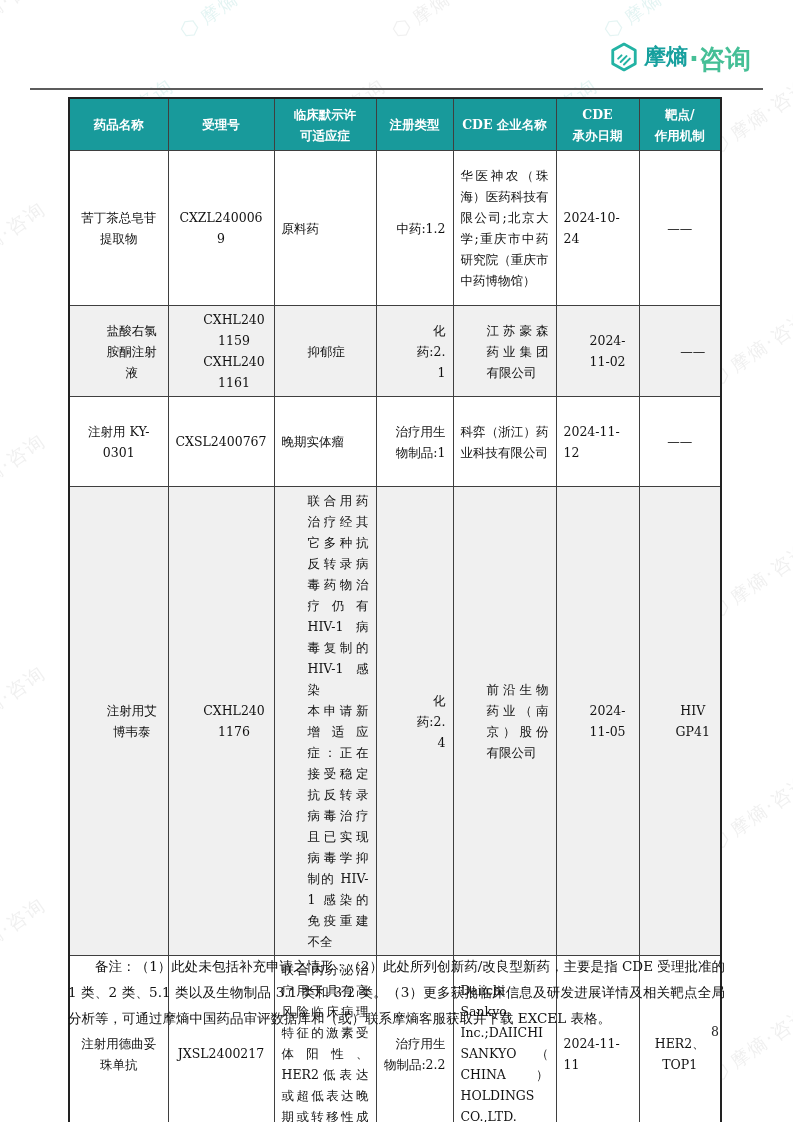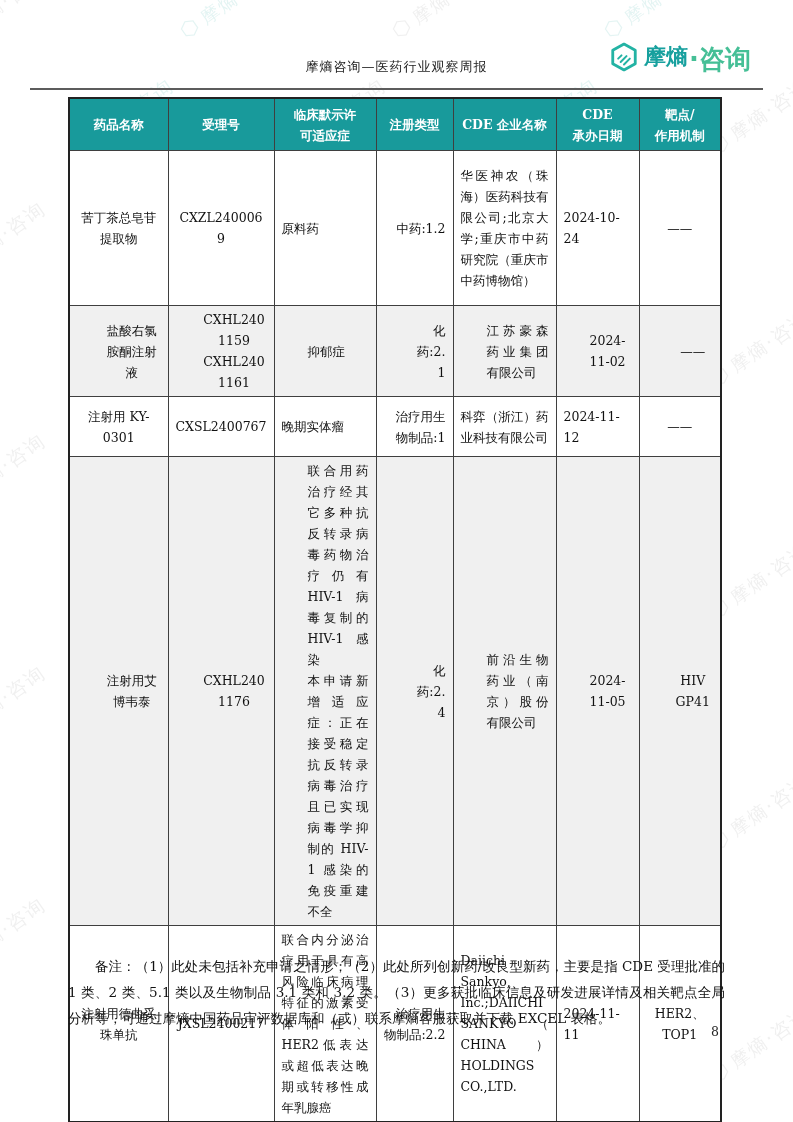--- a/index.html
+++ b/index.html
@@ -67,21 +67,21 @@
   tr.row-alt td { background:#f0f0f0;padding-left:33px; }
   td.c-name   { text-align:center; }
   td.c-accno  { text-align:center; white-space: pre-line; font-size:12.5px; }
   td.c-indic  { text-align:justify; white-space: pre-line; }
   td.c-reg    { text-align:right; }
   td.c-comp   { text-align:justify; }
   td.c-date   { }
   td.c-target { text-align:center; }
   tr.r1 { height:155px; }
   tr.r2 { height:51px;  }
-  tr.r3 { height:60px;  }
+  tr.r3 { height:90px;  }
   tr.r4 { height:338px; }
   tr.r5 { height:189px; }
 
   
   .notes {
     position:absolute; left:68px; width:657px; top:953px; z-index:1;
     font-size:13.5px; line-height:26px;
     text-align:justify; text-indent:2em; color:#111;
   }
   .page-num {
@@ -131,21 +131,20 @@
       <div class="wm-tile wm-teal" style="left: 172px; top: 916px;"><span class="wm-hex">⬡</span>摩熵·咨询</div>
       <div class="wm-tile wm-gray" style="left: 384px; top: 916px;"><span class="wm-hex">⬡</span>摩熵·咨询</div>
       <div class="wm-tile wm-teal" style="left: 596px; top: 916px;"><span class="wm-hex">⬡</span>摩熵·咨询</div>
       <div class="wm-tile wm-teal" style="left: 66px; top: 1032px;"><span class="wm-hex">⬡</span>摩熵·咨询</div>
       <div class="wm-tile wm-gray" style="left: 278px; top: 1032px;"><span class="wm-hex">⬡</span>摩熵·咨询</div>
       <div class="wm-tile wm-teal" style="left: 490px; top: 1032px;"><span class="wm-hex">⬡</span>摩熵·咨询</div>
       <div class="wm-tile wm-gray" style="left: 702px; top: 1032px;"><span class="wm-hex">⬡</span>摩熵·咨询</div>
     </div>
 
   <div class="hdr">
-    <div class="hdr-title">摩熵咨询—医药行业观察周报</div>
     <div class="hdr-logo">
       <span>
         <svg width="30" height="30" viewBox="0 0 36 36">
           <path d="M18 2.5 L31.5 10 V26 L18 33.5 L4.5 26 V10 Z" fill="none" stroke="#23b3a4" stroke-width="3.4" stroke-linejoin="round"></path>
           <g stroke="#23b3a4" stroke-width="2.4" stroke-linecap="round">
             <line x1="11" y1="20" x2="15" y2="16"></line>
             <line x1="14" y1="24" x2="21" y2="17"></line>
             <line x1="18" y1="27" x2="25" y2="20"></line>
           </g>
         </svg>

